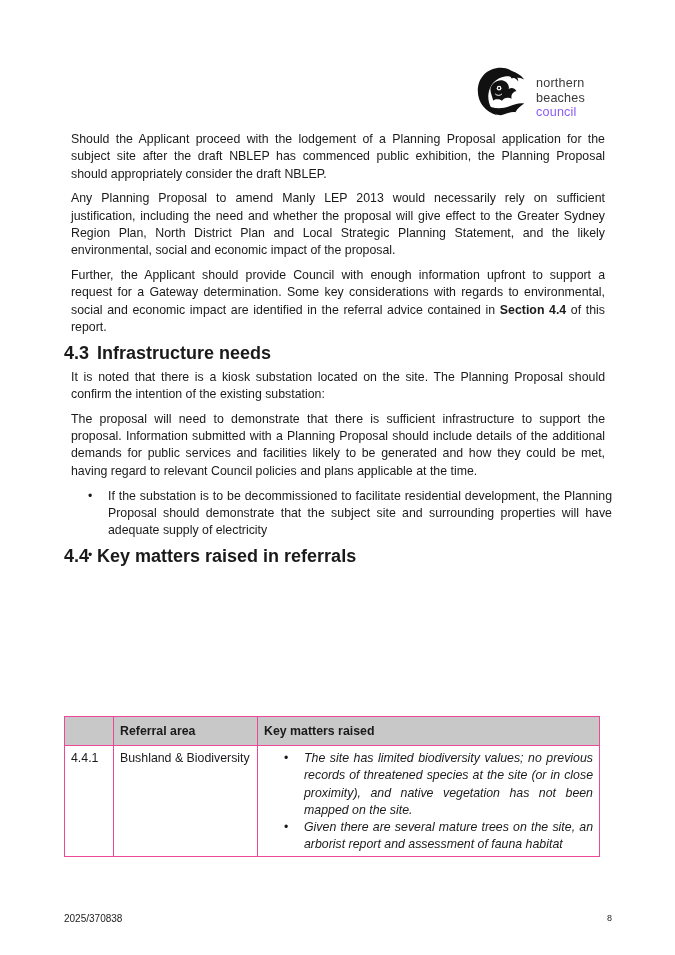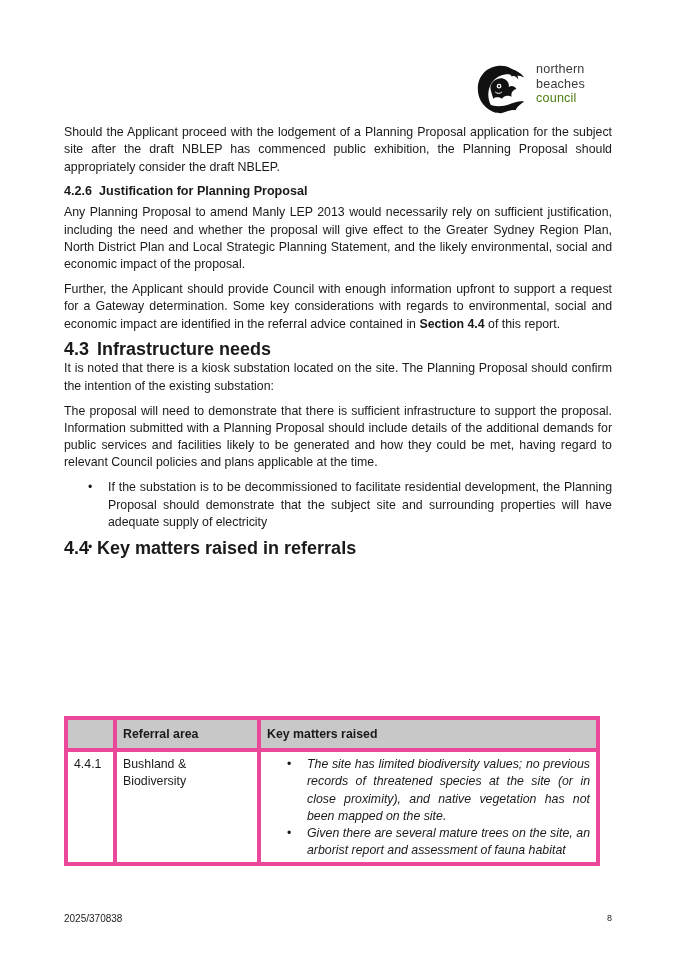--- a/index.html
+++ b/index.html
@@ -1,36 +1,36 @@
 <!DOCTYPE html>
 <html><head>
 <meta charset="utf-8">
 <style>
   html, body { margin: 0; padding: 0; background: #ffffff; }
   body { width: 675px; height: 955px; position: relative; overflow: hidden;
          font-family: "Liberation Sans", sans-serif; color: #1a1a1a; }
-  .logo { position: absolute; left: 472px; top: 62px; width: 130px; height: 58px; display: flex; align-items: flex-start; }
+  .logo { position: absolute; left: 472px; top: 62px; width: 130px; height: 58px; display: flex; align-items: flex-end; }
   .logo svg { width: 58px; height: 56px; flex: 0 0 auto; }
   .logo-text { margin-left: 6px; font-size: 12.6px; line-height: 14.6px; letter-spacing: 0.2px; }
   .logo-text div:nth-child(1), .logo-text div:nth-child(2) { color: #3a3a3a; }
-  .logo-text div:nth-child(3) { color: #4d7c0f; }
+  .logo-text div:nth-child(3) { color: #8b5cf6; }
 
   .content { position: absolute; left: 64px; top: 124px; width: 548px; }
-  p { margin: 0; font-size: 12.35px; line-height: 17.3px; text-align: justify; }
+  p { margin: 7px; font-size: 12.35px; line-height: 17.3px; text-align: justify; }
   .para-gap { margin-bottom: 7.5px; }
   h3 { margin: 7px 0 4px 0; font-size: 12.6px; line-height: 17px; font-weight: bold; }
   h2 { margin: 7px 0 2px 0; font-size: 18px; line-height: 18px; font-weight: bold; }
   h2 .num { display: inline-block; width: 33px; }
   h3 .num { display: inline-block; width: 35px; }
   ul.bullets { margin: 0; padding: 0; list-style: none; }
   ul.bullets li { position: relative; padding-left: 44px; font-size: 12.35px; line-height: 17.3px; text-align: justify; margin-bottom: 8px; }
   ul.bullets li .dot { position: absolute; left: 24px; top: 0; }
 
   table.ref { position: absolute; left: 64px; top: 716px; width: 536px; border-collapse: collapse; font-size: 12.35px; }
-  table.ref th, table.ref td { border: 4px solid #ec4899; vertical-align: top; padding: 0 6px; }
+  table.ref th, table.ref td { border: 1px solid #ec4899; vertical-align: top; padding: 0 6px; }
   table.ref th { background: #c8c8c8; text-align: left; font-weight: bold; height: 27px; line-height: 27px; padding-top: 1px; }
   table.ref td { padding-top: 4px; line-height: 17.3px; height: 106px; }
   table.ref col.c1 { width: 49px; }
   table.ref col.c2 { width: 144px; }
   ul.matters { margin: 0; padding: 0; list-style: none; }
   ul.matters li { position: relative; padding-left: 40px; font-style: italic; text-align: justify; padding-right: 0; }
   ul.matters li .dot { position: absolute; left: 20px; font-style: normal; }
 
   .footer-ref { position: absolute; left: 64px; top: 913px; font-size: 10px; color: #222; }
   .footer-page { position: absolute; left: 607px; top: 913px; font-size: 9px; color: #222; }
@@ -52,23 +52,20 @@
   <div class="logo-text">
     <div>northern</div>
     <div>beaches</div>
     <div>council</div>
   </div>
 </div>
 
 <div class="content">
   <p class="para-gap">Should the Applicant proceed with the lodgement of a Planning Proposal application for the subject site after the draft NBLEP has commenced public exhibition, the Planning Proposal should appropriately consider the draft NBLEP.</p>
 
-  <h3>
-    <span class="num">4.2.6</span><span>Justification for Planning Proposal</span>
-  </h3>
   <p class="para-gap">Any Planning Proposal to amend Manly LEP 2013 would necessarily rely on sufficient justification, including the need and whether the proposal will give effect to the Greater Sydney Region Plan, North District Plan and Local Strategic Planning Statement, and the likely environmental, social and economic impact of the proposal.</p>
   <p class="para-gap"><span>Further, the Applicant should provide Council with enough information upfront to support a request for a Gateway determination. Some key considerations with regards to environmental, social and economic impact are identified in the referral advice contained in </span><b>Section 4.4</b><span> of this report.</span></p>
 
   <h2>
     <span class="num">4.3</span><span>Infrastructure needs</span>
   </h2>
   <p class="para-gap">It is noted that there is a kiosk substation located on the site. The Planning Proposal should confirm the intention of the existing substation:</p>
   <p class="para-gap">The proposal will need to demonstrate that there is sufficient infrastructure to support the proposal. Information submitted with a Planning Proposal should include details of the additional demands for public services and facilities likely to be generated and how they could be met, having regard to relevant Council policies and plans applicable at the time.</p>
   <ul class="bullets">
     <li><span class="dot">•</span><span>If the substation is to be decommissioned to facilitate residential development, the Planning Proposal should demonstrate that the subject site and surrounding properties will have adequate supply of electricity</span></li>

